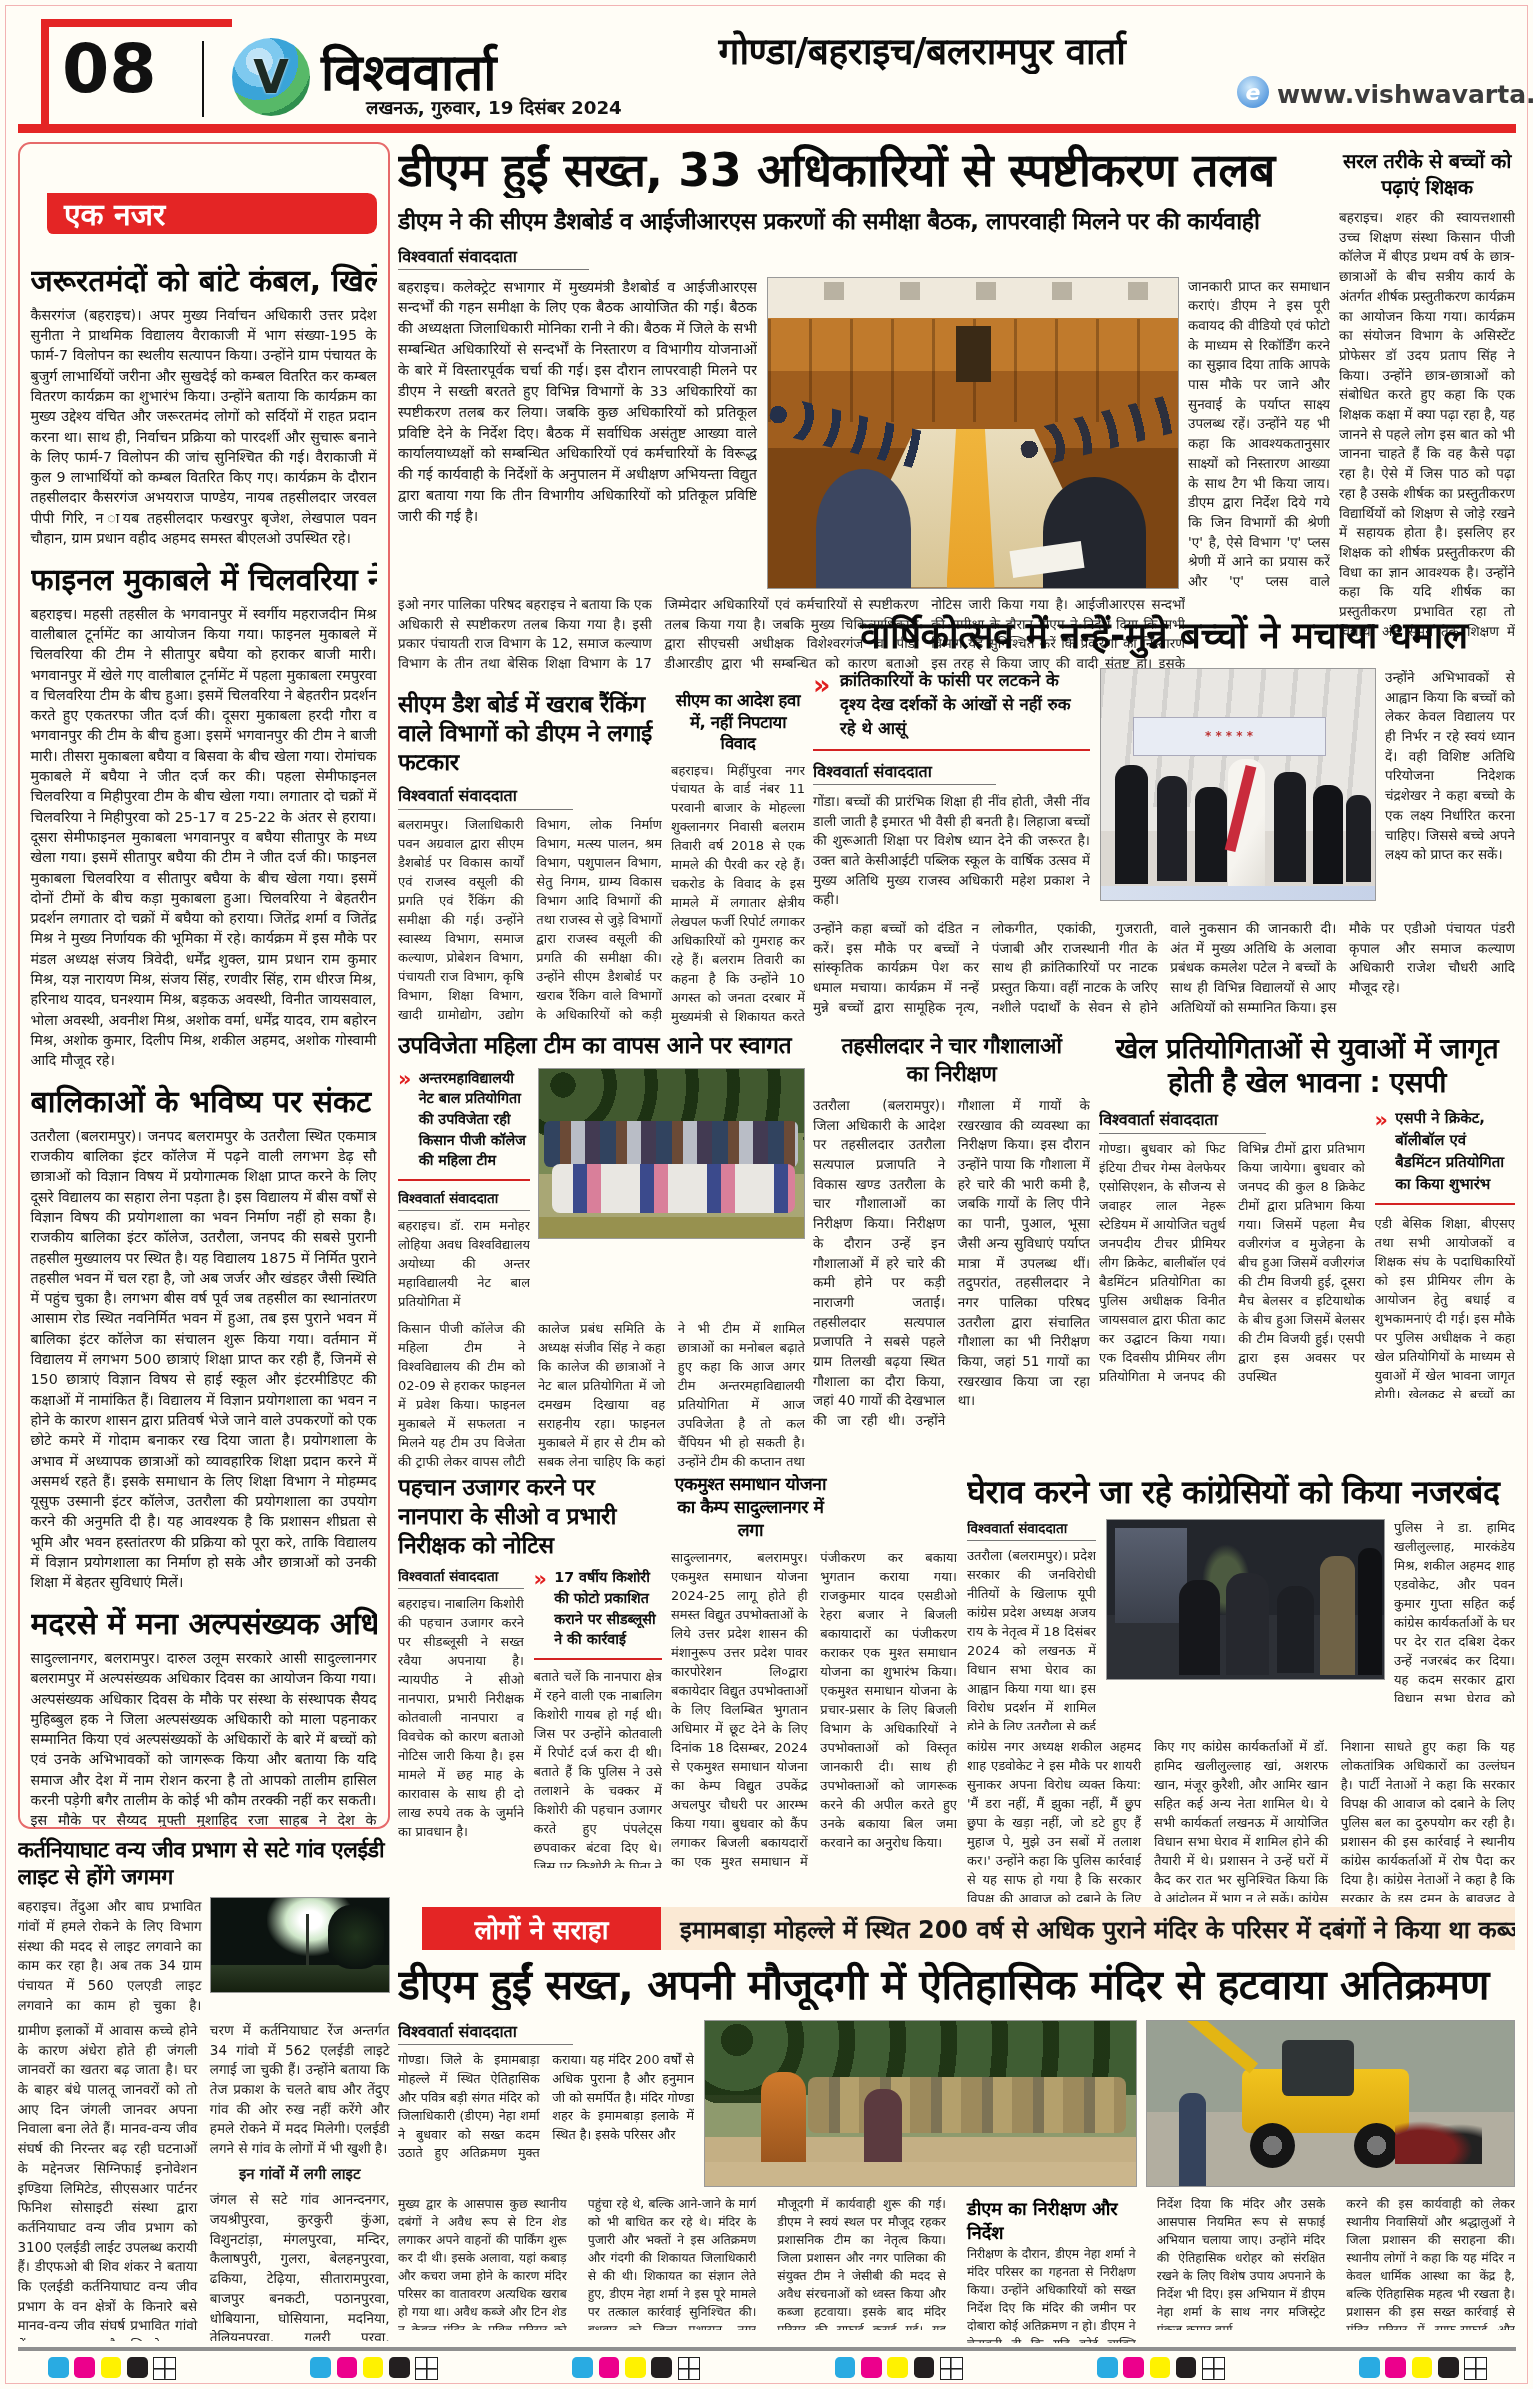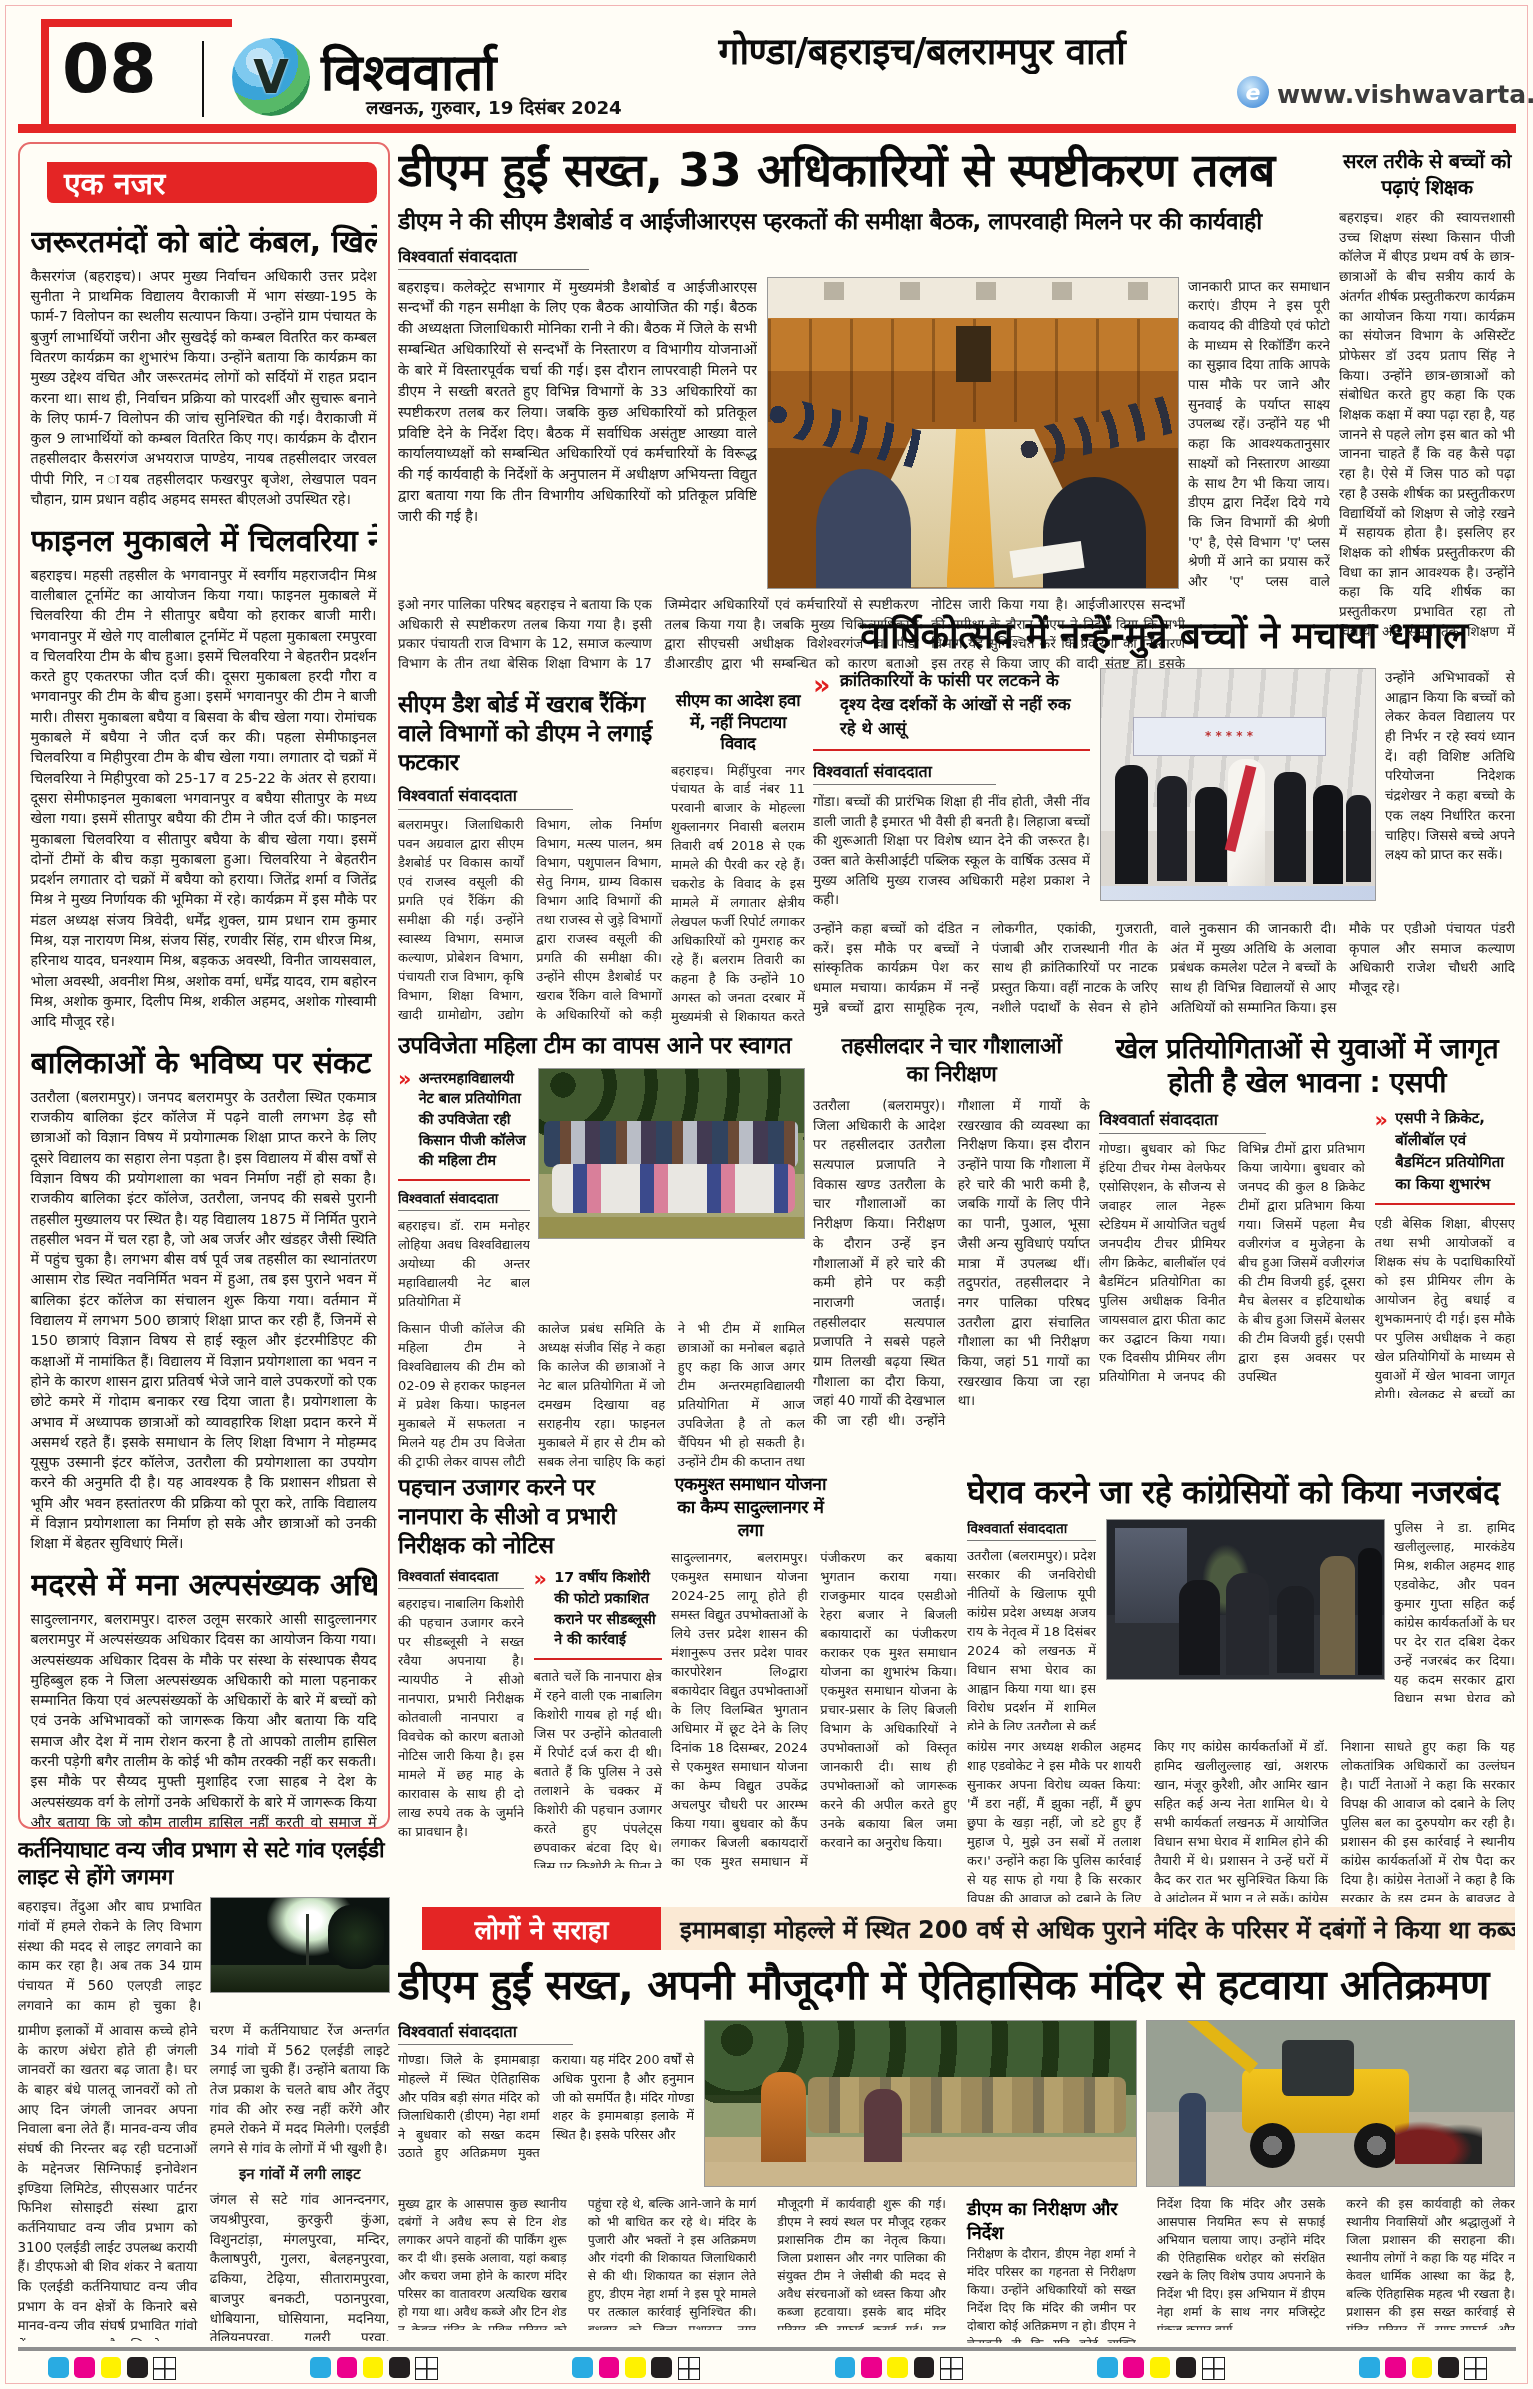--- a/index.html
+++ b/index.html
@@ -17,21 +17,21 @@
   .quote .qa{position:absolute;left:0;top:-3.2px;color:#e01f1f;font-size:27px;font-weight:bold;}
   .photo{position:relative;overflow:hidden;border:0.8px solid #999;}
   .pp{position:absolute;}
   .redrule{background:#e42525;}
   
   .mast{font-size:51px;font-weight:bold;color:#0a0a0a;}
   .regmark{width:20.7px;height:20.7px;border-radius:4.8px;display:inline-block;}
   .reg-grid{width:20.7px;height:20.7px;border:1.6px solid #222;background-color:#fff;background-image:linear-gradient(#222,#222),linear-gradient(#222,#222);background-size:100% 1.6px,1.6px 100%;background-position:center;background-repeat:no-repeat;}
   
   #eknajar{border:2.4px solid #e66a6a;border-radius:12.7px;padding:9.5px 11px;box-sizing:border-box;overflow:hidden;}
-  .en-banner{display:flex;align-items:center;height:57px;margin-bottom:4.8px;}
+  .en-banner{display:flex;align-items:flex-start;height:57px;margin-bottom:4.8px;margin-top:39px;}
   .en-tab{width:16px;background:#f7941d;border-radius:4.8px 0 0 4.8px;}
   .en-red{flex:1;background:#e42525;border-radius:0 9.5px 9.5px 6.4px;color:#fff;font-size:30px;font-weight:bold;display:flex;align-items:center;padding-left:17.5px;}
   .en-h{font-size:30px;font-weight:bold;color:#0b0b0b;margin:9.5px 0 4.8px 0;}
   .en-b{font-size:14.3px;line-height:1.42;text-align:justify;color:#1b1b1b;}
 </style>
 </head>
 <body>
 
 <div id="page">
   <div class="frame"></div>
@@ -85,21 +85,21 @@
     </div>
     <div class="bt c2" style="font-size:13.5px;height:350px;margin-top:4.8px;">
       <span>ग्रामीण इलाकों में आवास कच्चे होने के कारण अंधेरा होते ही जंगली जानवरों का खतरा बढ़ जाता है। घर के बाहर बंधे पालतू जानवरों को तो आए दिन जंगली जानवर अपना निवाला बना लेते हैं। मानव-वन्य जीव संघर्ष की निरन्तर बढ़ रही घटनाओं के मद्देनजर सिग्निफाई इनोवेशन इण्डिया लिमिटेड, सीएसआर पार्टनर फिनिश सोसाइटी संस्था द्वारा कर्तनियाघाट वन्य जीव प्रभाग को 3100 एलईडी लाईट उपलब्ध करायी हैं। डीएफओ बी शिव शंकर ने बताया कि एलईडी कर्तनियाघाट वन्य जीव प्रभाग के वन क्षेत्रों के किनारे बसे मानव-वन्य जीव संघर्ष प्रभावित गांवो में लगाया जाना है। जिसके प्रथम चरण में कर्तनियाघाट रेंज अन्तर्गत 34 गांवो में 562 एलईडी लाइटे लगाई जा चुकी हैं। उन्होंने बताया कि तेज प्रकाश के चलते बाघ और तेंदुए गांव की ओर रुख नहीं करेंगे और हमले रोकने में मदद मिलेगी। एलईडी लगने से गांव के लोगों में भी खुशी है।</span>
       <b style="display:block;text-align:center;margin:4.8px 0;font-size:15px;">इन गांवों में लगी लाइट</b>
       <span>जंगल से सटे गांव आनन्दनगर, जयश्रीपुरवा, कुरकुरी कुंआ, विशुनटांड़ा, मंगलपुरवा, मन्दिर, कैलाषपुरी, गुलरा, बेलहनपुरवा, ढकिया, टेढ़िया, सीतारामपुरवा, बाजपुर बनकटी, पठानपुरवा, धोबियाना, घोसियाना, मदनिया, तेलियनपुरवा, गुलरी पुरवा, सिरसियनपुरवा, बड़खड़िया, लख्खाबाग, बिहारी पुरवा, मौरहवा, विजय नगर, सतहवा, घूरेपुरवा, जमुनिहा, नथुनिया, जाहिदपुरवा, चहलवा, आम्बा, विशुनापुर, बर्दिया में लाइट लगाई गई है।</span>
     </div>
   </div>
 
   <div class="abs" style="left:398px;top:143px;width:932px;height:542px;overflow:hidden;">
     <div class="hl fit" style="font-size:46px;width:932px;">डीएम हुईं सख्त, 33 अधिकारियों से स्पष्टीकरण तलब</div>
-    <div class="hl fit" style="font-size:23px;width:932px;margin-top:9.5px;">डीएम ने की सीएम डैशबोर्ड व आईजीआरएस प्हरकतों की समीक्षा बैठक, लापरवाही मिलने पर की कार्यवाही</div>
+    <div class="hl fit" style="font-size:23px;width:932px;margin-top:9.5px;">डीएम ने की सीएम डैशबोर्ड व आईजीआरएस प्रकरणों की समीक्षा बैठक, लापरवाही मिलने पर की कार्यवाही</div>
     <div class="byline" style="width:191px;margin-top:9.5px;">विश्ववार्ता संवाददाता</div>
     <div style="display:flex;gap:9.5px;">
       <div class="bt" style="width:359px;height:312px;flex:none;">बहराइच। कलेक्ट्रेट सभागार में मुख्यमंत्री डैशबोर्ड व आईजीआरएस सन्दर्भों की गहन समीक्षा के लिए एक बैठक आयोजित की गई। बैठक की अध्यक्षता जिलाधिकारी मोनिका रानी ने की। बैठक में जिले के सभी सम्बन्धित अधिकारियों से सन्दर्भों के निस्तारण व विभागीय योजनाओं के बारे में विस्तारपूर्वक चर्चा की गई। इस दौरान लापरवाही मिलने पर डीएम ने सख्ती बरतते हुए विभिन्न विभागों के 33 अधिकारियों का स्पष्टीकरण तलब कर लिया। जबकि कुछ अधिकारियों को प्रतिकूल प्रविष्टि देने के निर्देश दिए। बैठक में सर्वाधिक असंतुष्ट आख्या वाले कार्यालयाध्यक्षों को सम्बन्धित अधिकारियों एवं कर्मचारियों के विरूद्ध की गई कार्यवाही के निर्देशों के अनुपालन में अधीक्षण अभियन्ता विद्युत द्वारा बताया गया कि तीन विभागीय अधिकारियों को प्रतिकूल प्रविष्टि जारी की गई है।</div>
       <div class="photo" style="width:410px;height:310px;flex:none;background:linear-gradient(180deg,#efe9dc 0 13%,#c07a2c 13% 30%,#a05e1e 30% 55%,#7c4513 55% 100%);">
         <div class="pp" style="left:0;top:4.8px;width:100%;height:17.5px;background:repeating-linear-gradient(90deg,transparent 0 56px,#b9b2a2 56px 76px);"></div>
         <div class="pp" style="left:0;top:41px;width:100%;height:103px;background:repeating-linear-gradient(90deg,rgba(60,30,5,.35) 0 3.2px,transparent 3.2px 41px);"></div>
         <div class="pp" style="left:188px;top:48px;width:35px;height:56px;background:#3a2a16;"></div>
         <div class="pp" style="left:72px;top:151px;width:270px;height:159px;background:linear-gradient(180deg,#e9ddbd,#d8c493);clip-path:polygon(28% 0,72% 0,100% 100%,0 100%);"></div>
         <div class="pp" style="left:179px;top:151px;width:48px;height:159px;background:linear-gradient(180deg,#f0b53c,#e8a22a);clip-path:polygon(20% 0,80% 0,100% 100%,0 100%);"></div>
         <div class="pp" style="left:0px;top:135px;width:159px;height:38px;transform:rotate(14deg);background:repeating-radial-gradient(circle at 8px 19px,#24304a 0 8.7px,transparent 8.7px 27px);"></div>

